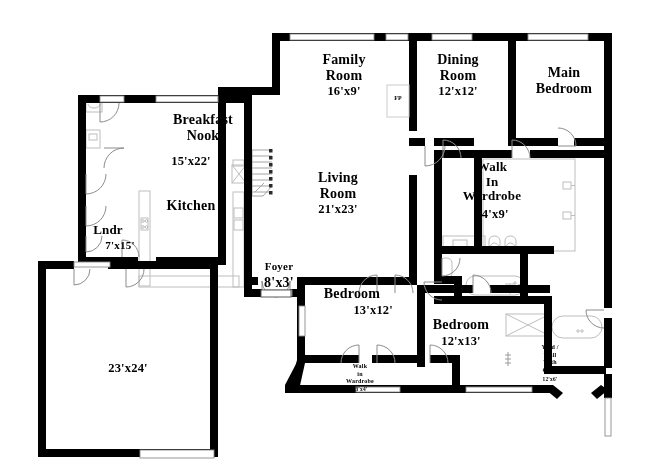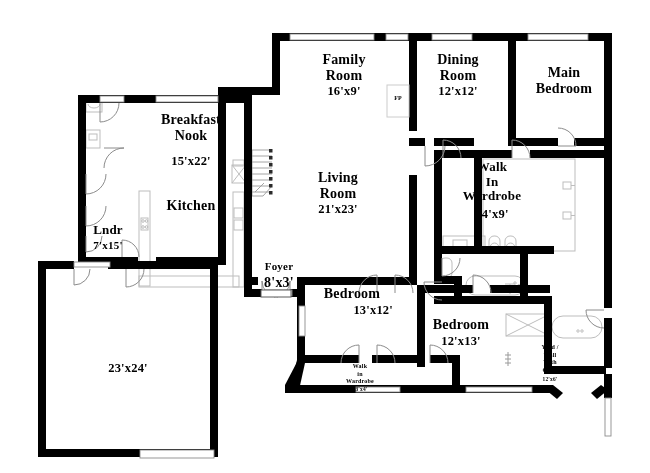--- a/index.html
+++ b/index.html
@@ -6,21 +6,21 @@
   body{width:650px;height:473px;overflow:hidden;font-family:"Liberation Serif",serif;}
   #plan{position:relative;width:650px;height:473px;background:#ffffff;}
   #plan svg{position:absolute;left:0;top:0;}
   .lbl{position:absolute;text-align:center;color:#000;font-family:"Liberation Serif",serif;font-weight:bold;line-height:1.12;white-space:pre-line;letter-spacing:.2px;}
   .lbl-lg{font-size:14px;}
   .lbl-md{font-size:13px;}
   .lbl-sm{font-size:11px;}
   .lbl-xs{font-size:6px;line-height:1.25;}
   .lbl-xxs{font-size:5.4px;line-height:1.3;}
   .dim{font-size:12.5px;}
-  .dim-sm{font-size:11px;}
+  .dim-sm{font-size:11px;margin-left:12px;}
 </style>
 </head>
 <body>
 
 <div id="plan">
 
   <svg width="650" height="473" viewBox="0 0 650 473">
     <g>
 
       <g fill="none" stroke="#bdbdbd" stroke-width="1">
@@ -261,21 +261,21 @@
 Room</div>
   <div class="lbl dim" style="left:301px;top:84px;width:86px;">16'x9'</div>
 
   <div class="lbl lbl-lg" style="left:414px;top:52px;width:88px;">Dining
 Room</div>
   <div class="lbl dim" style="left:414px;top:84px;width:88px;">12'x12'</div>
 
   <div class="lbl lbl-lg" style="left:518px;top:65px;width:92px;">Main
 Bedroom</div>
 
-  <div class="lbl lbl-lg" style="left:141px;top:112px;width:100px;">Breakfast
+  <div class="lbl lbl-lg" style="left:153px;top:112px;width:100px;">Breakfast
 Nook</div>
   <div class="lbl dim" style="left:141px;top:154px;width:100px;">15'x22'</div>
 
   <div class="lbl lbl-lg" style="left:141px;top:198px;width:100px;">Kitchen</div>
 
   <div class="lbl lbl-lg" style="left:295px;top:170px;width:86px;">Living
 Room</div>
   <div class="lbl dim" style="left:295px;top:202px;width:86px;">21'x23'</div>
 
   <div class="lbl lbl-md" style="left:441px;top:160px;width:102px;">Walk

